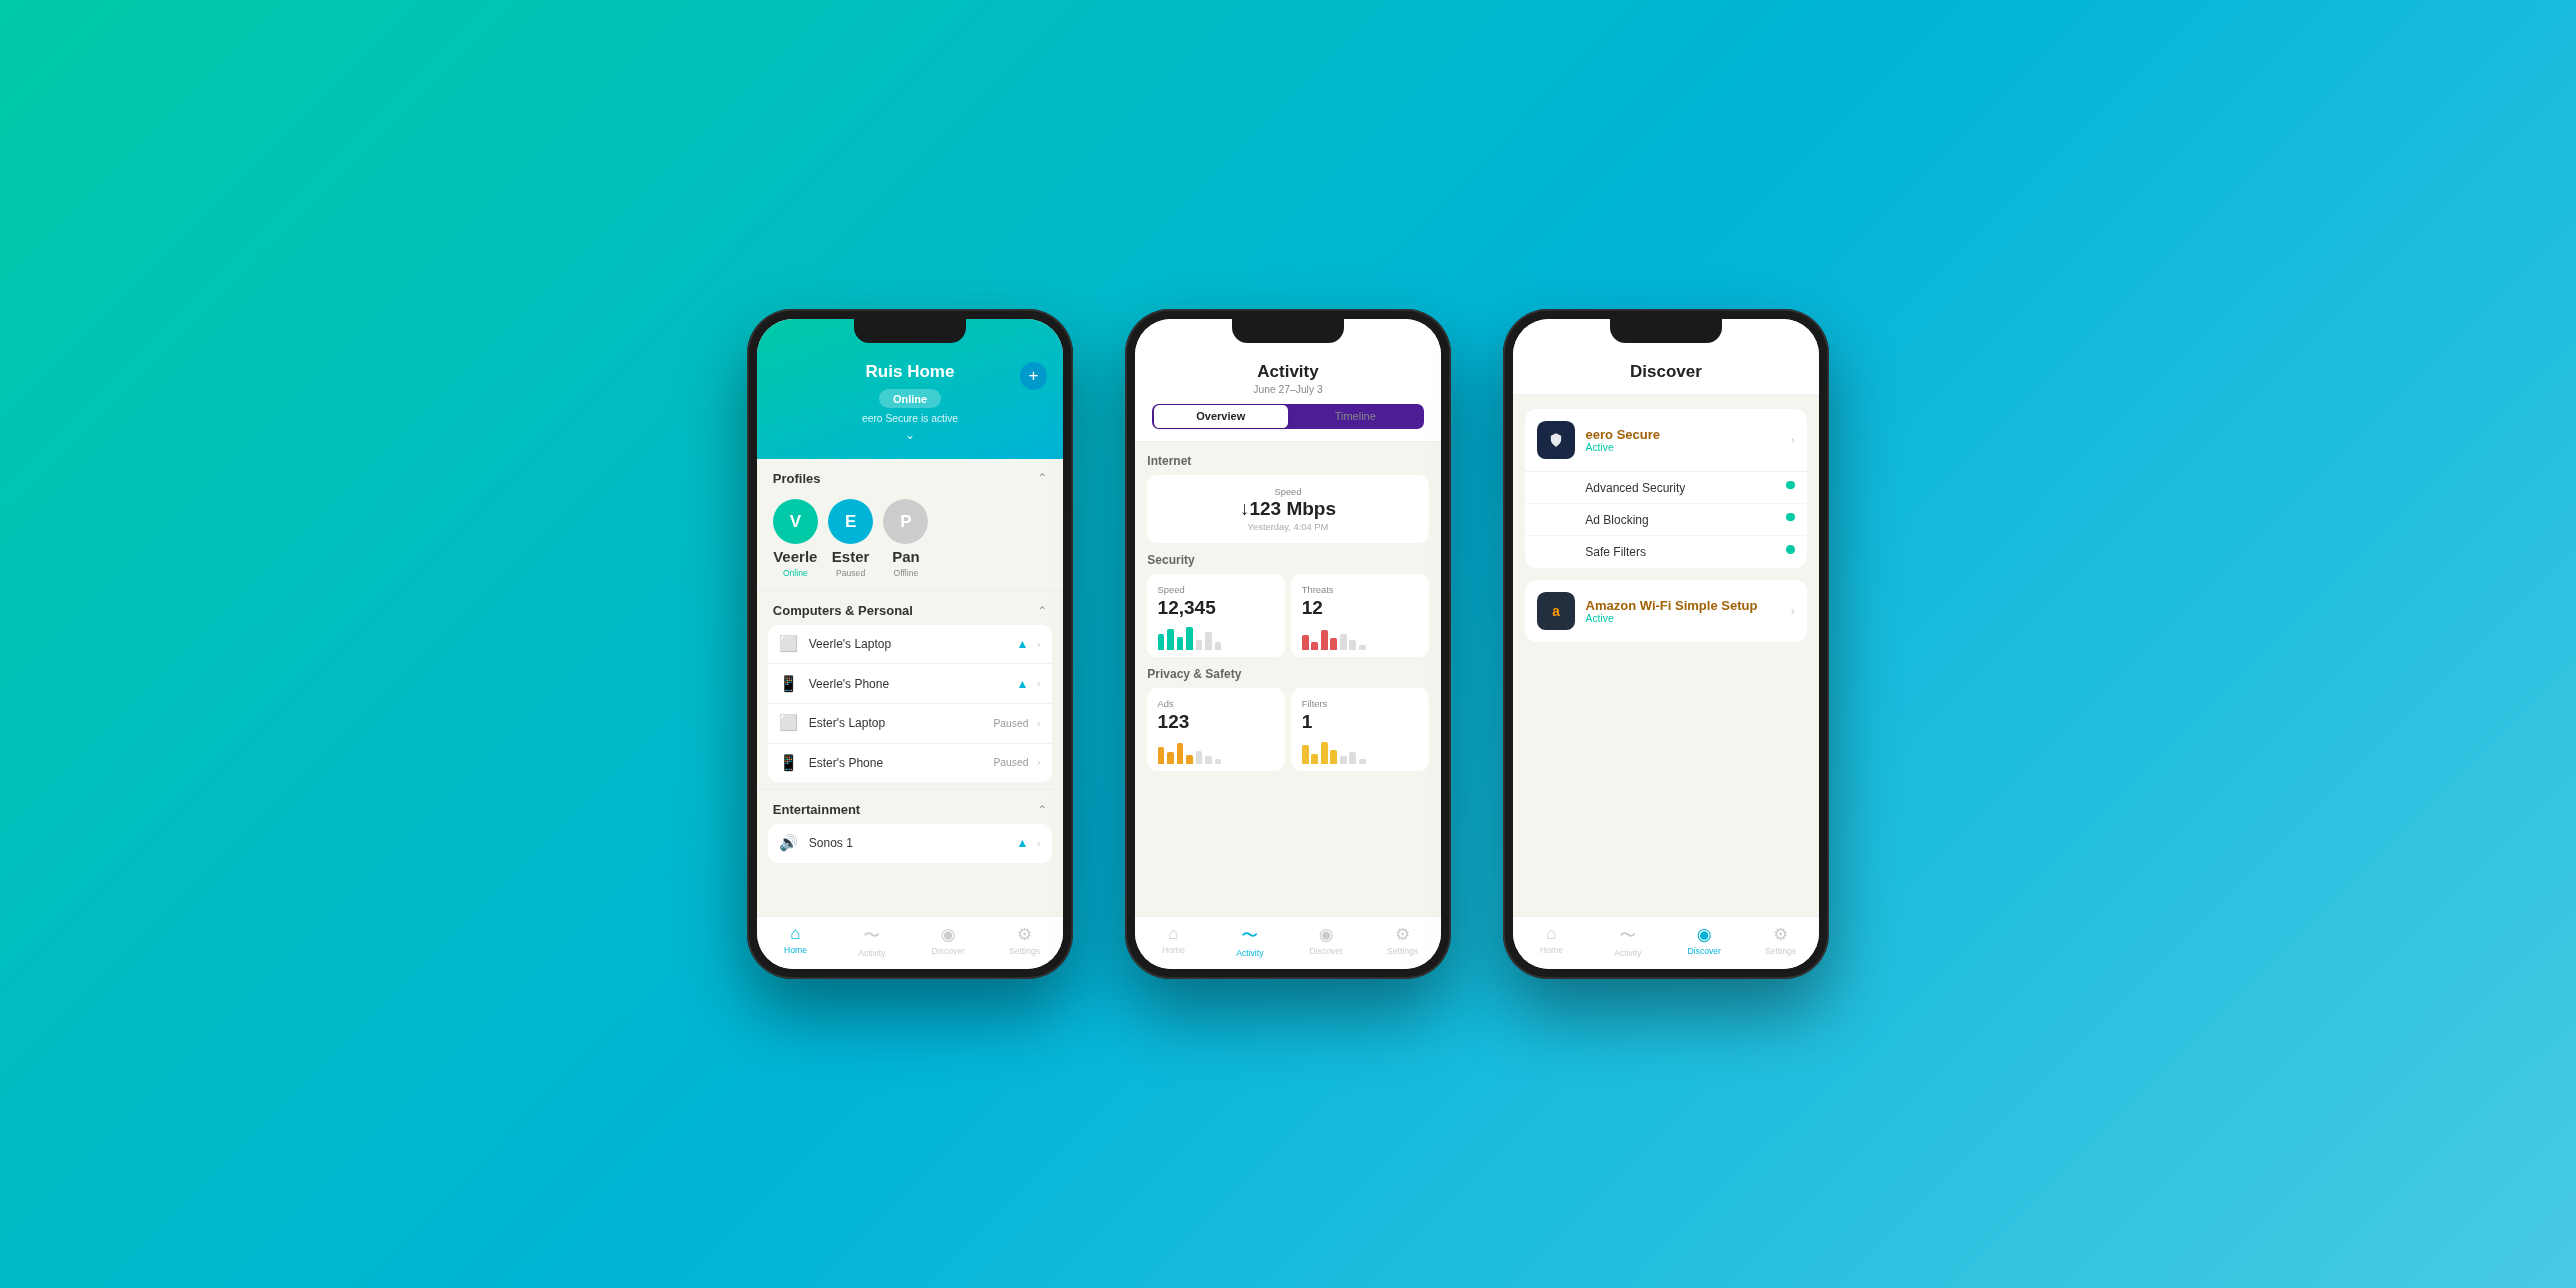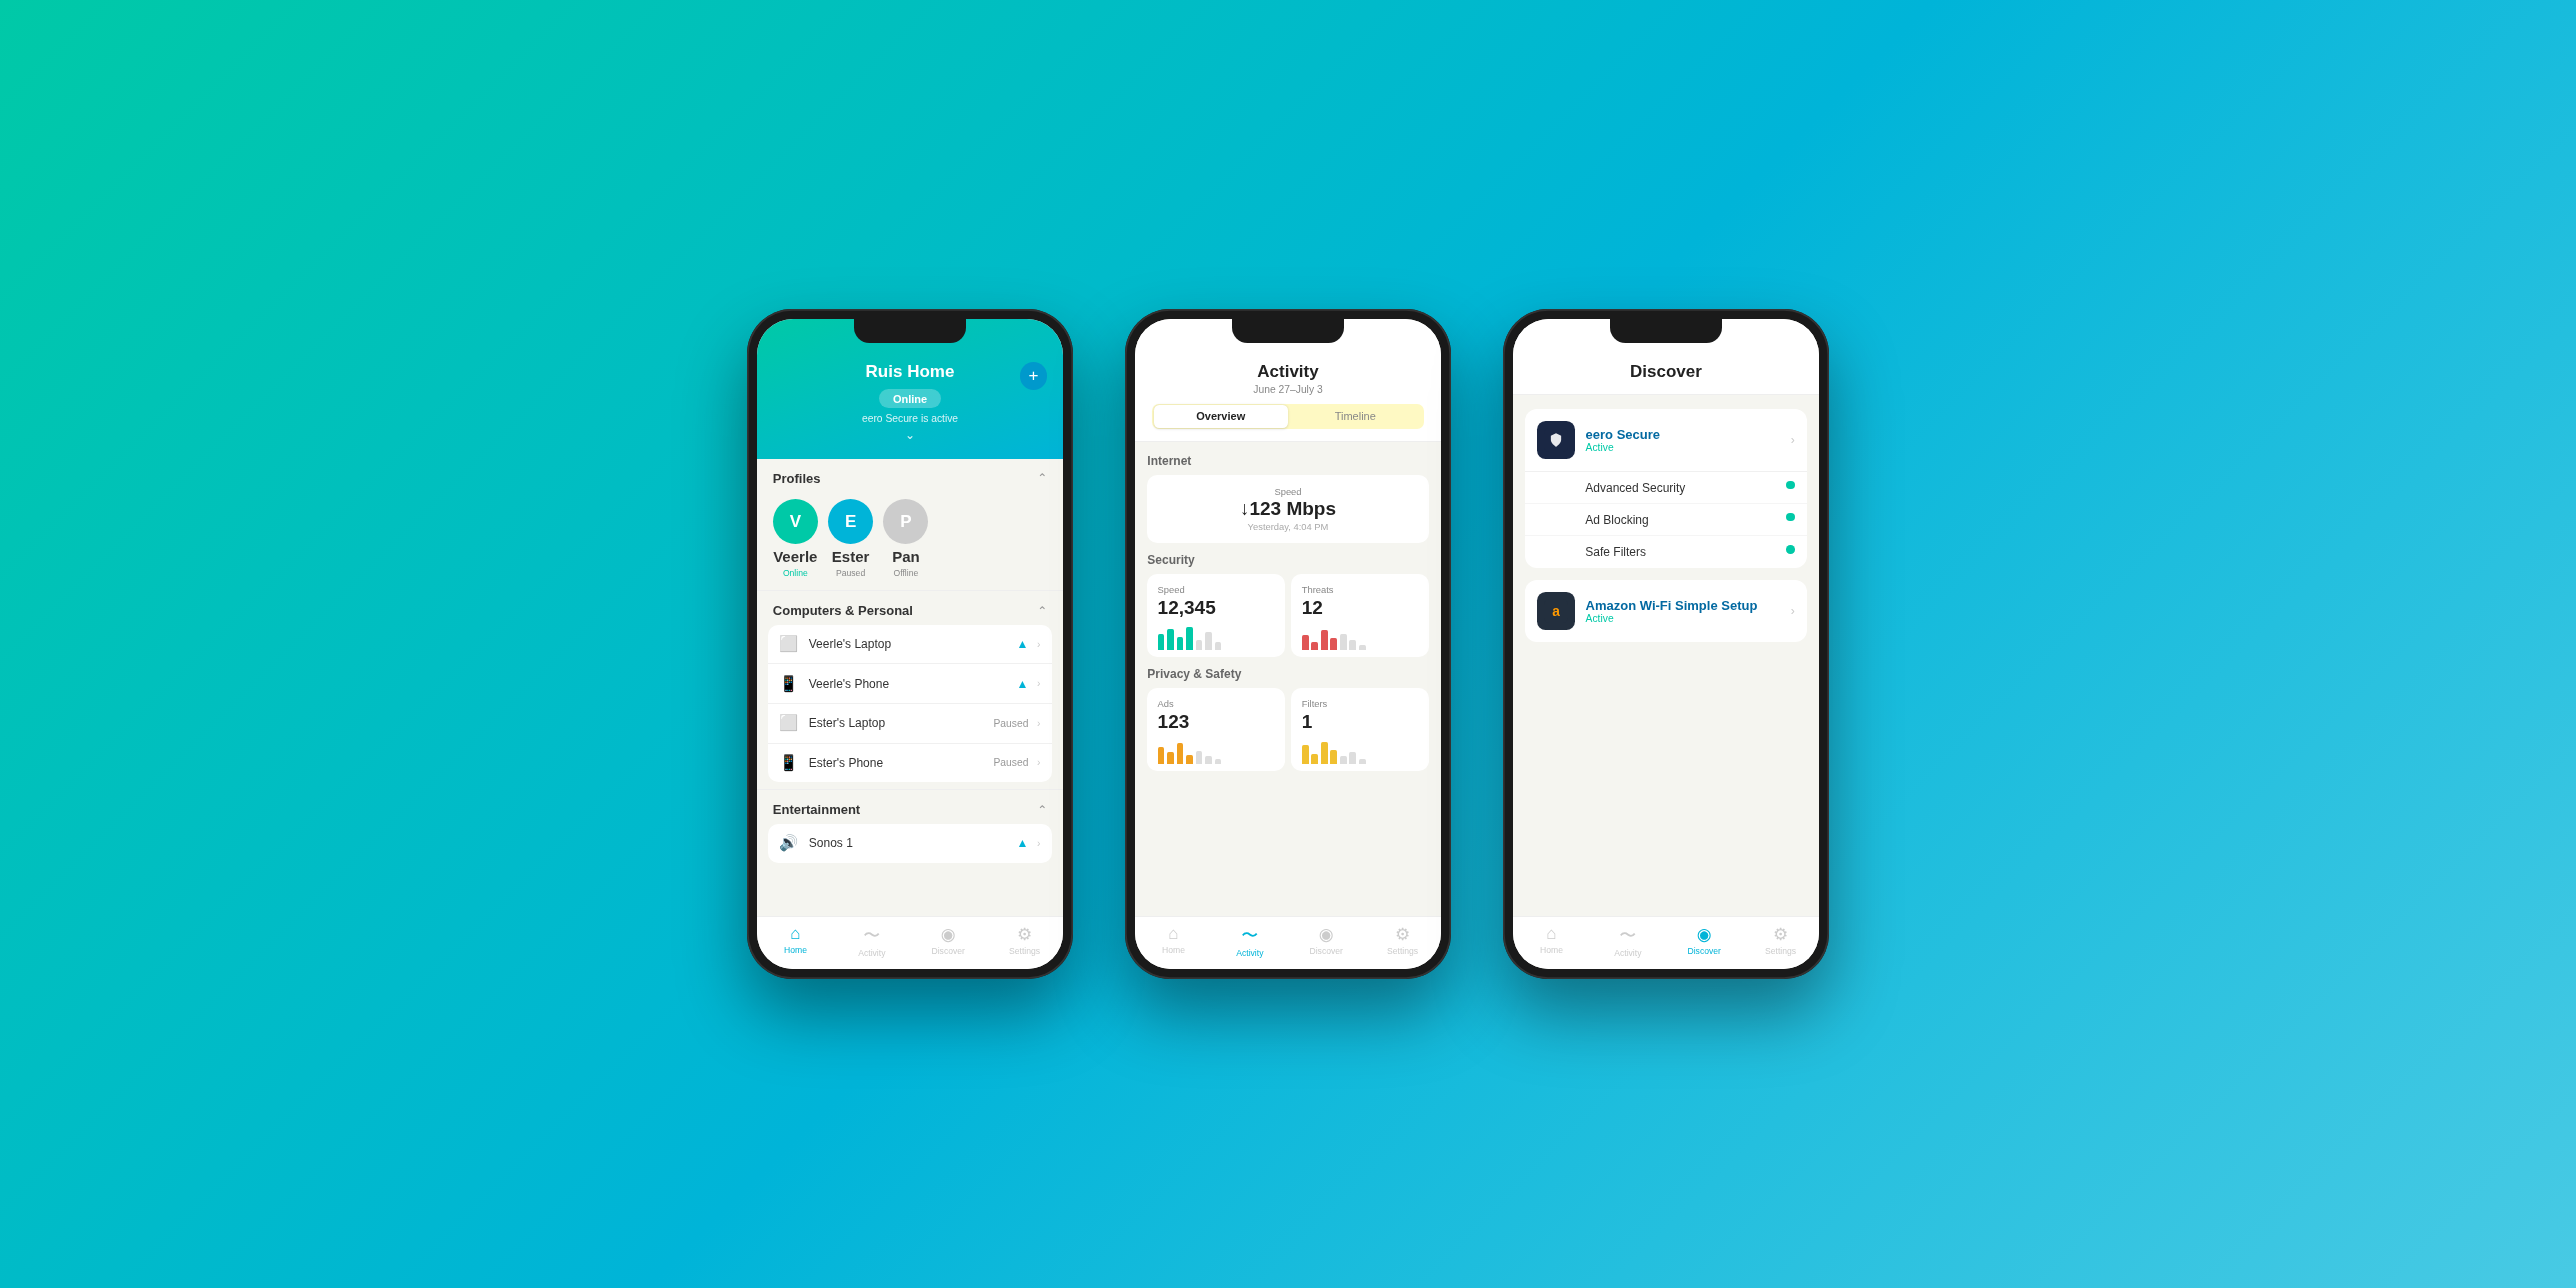--- a/index.html
+++ b/index.html
@@ -274,21 +274,21 @@
     }
 
     .phone2-header .subtitle {
       font-size: 10.3px;
       color: #888;
       margin-bottom: 8.6px;
     }
 
     .toggle-group {
       display: flex;
-      background: #fef9c3;
+      background: #4c1d95;
       border-radius: 6.9px;
       padding: 1.7px;
       gap: 1px;
     }
 
     .toggle-btn {
       flex: 1;
       padding: 5.2px 0;
       border-radius: 5.2px;
       font-size: 11px;
@@ -416,21 +416,21 @@
       margin-right: 10.3px;
       color: white;
       flex-shrink: 0;
     }
 
     .discover-app-icon.amazon {
       background: #232f3e;
     }
 
     .discover-item-info { flex: 1; }
-    .discover-item-name { font-size: 13px; font-weight: 600; color: #0369a1; }
+    .discover-item-name { font-size: 13px; font-weight: 600; color: #a16207; }
     .discover-item-status { font-size: 10.3px; color: #00c9a7; font-weight: 500; }
 
     .discover-chevron { color: #ccc; font-size: 12px; }
 
     .discover-sub-items { padding: 0; }
 
     .discover-sub-item {
       display: flex;
       align-items: flex-start;
       padding: 8.6px 12px;

